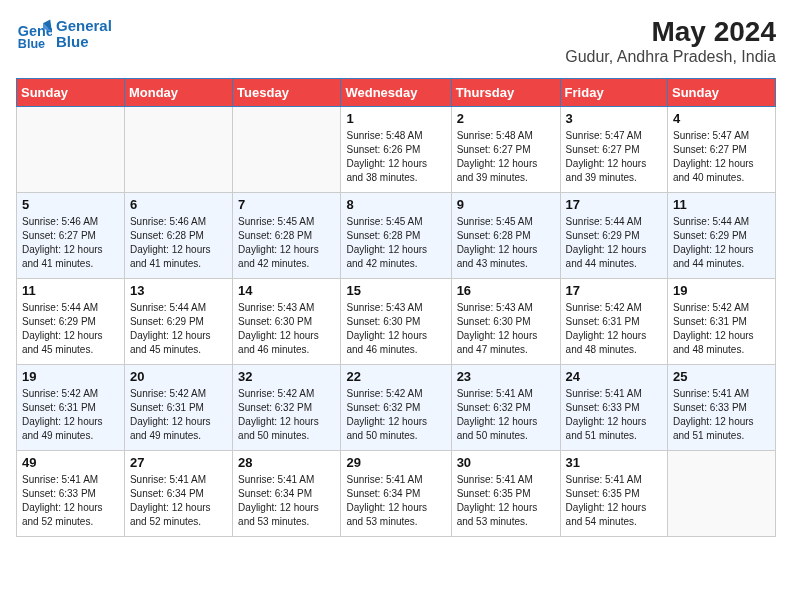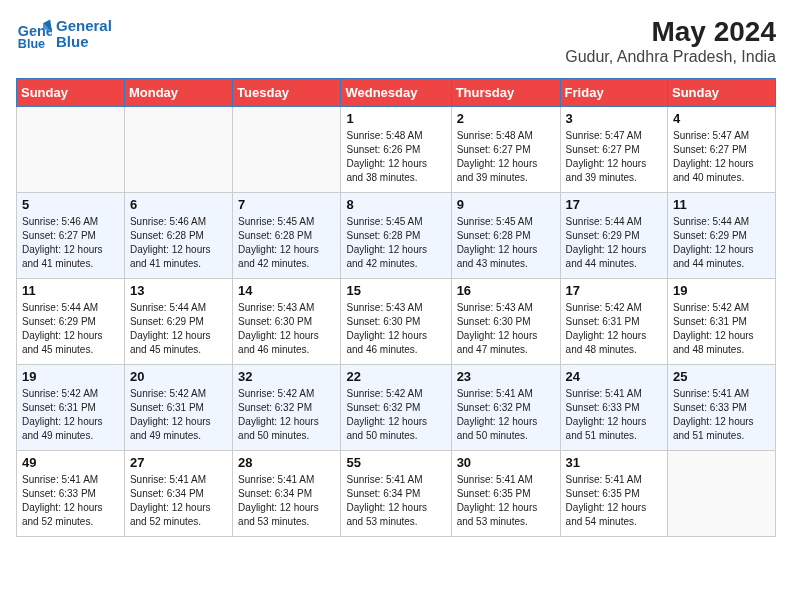--- a/index.html
+++ b/index.html
@@ -314,21 +314,21 @@
 and 52 minutes.</div>
         </td>
         <td>
           <div class="day-num">28</div>
           <div class="day-info" style="white-space: pre-line;">Sunrise: 5:41 AM
 Sunset: 6:34 PM
 Daylight: 12 hours
 and 53 minutes.</div>
         </td>
         <td>
-          <div class="day-num">55</div>
+          <div class="day-num">29</div>
           <div class="day-info" style="white-space: pre-line;">Sunrise: 5:41 AM
 Sunset: 6:34 PM
 Daylight: 12 hours
 and 53 minutes.</div>
         </td>
         <td>
           <div class="day-num">30</div>
           <div class="day-info" style="white-space: pre-line;">Sunrise: 5:41 AM
 Sunset: 6:35 PM
 Daylight: 12 hours

